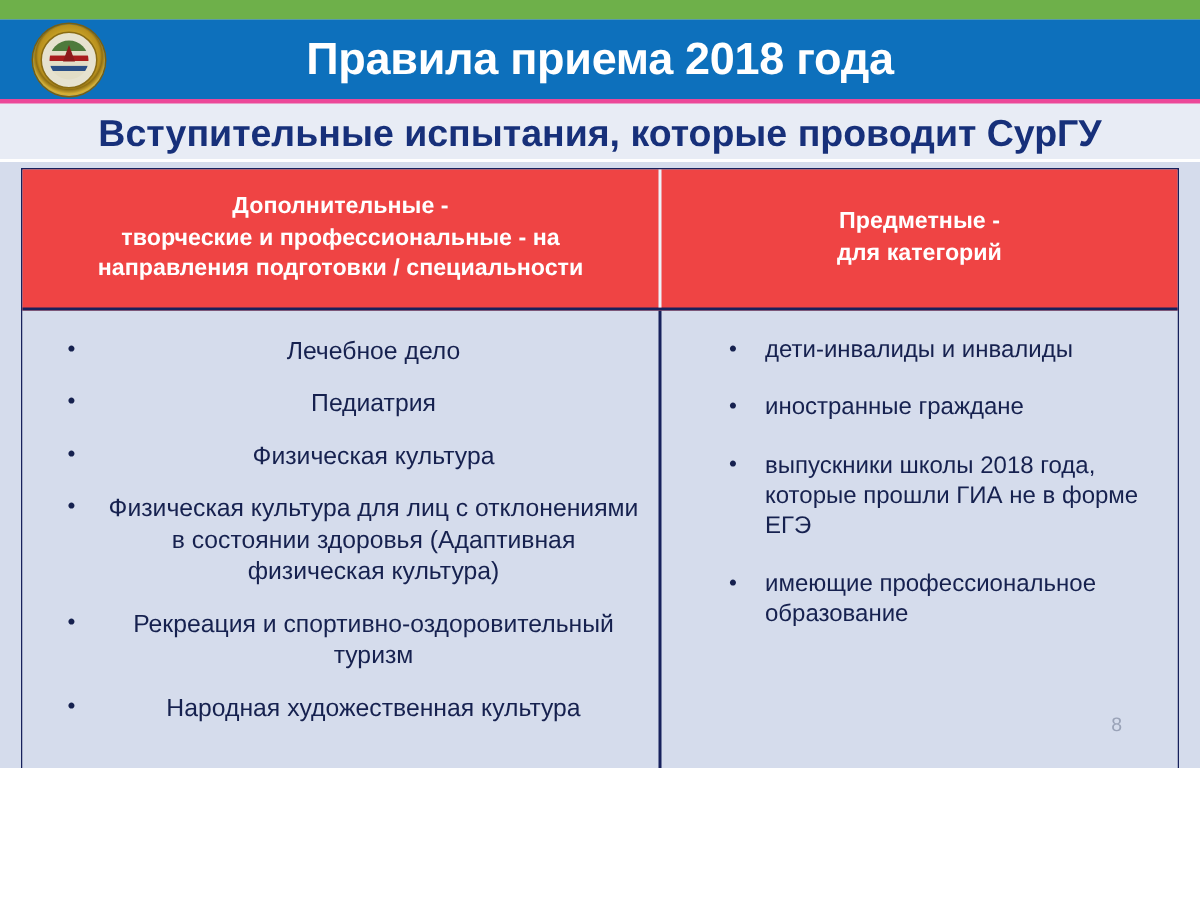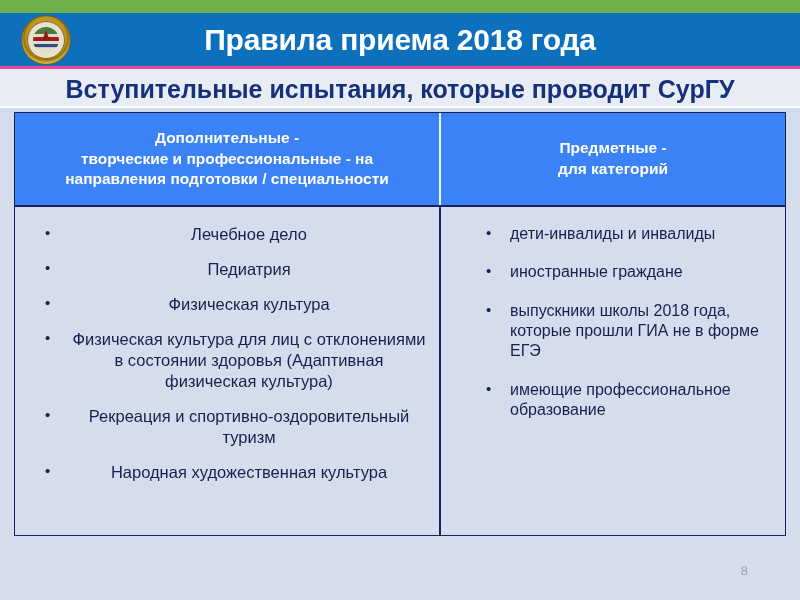--- a/index.html
+++ b/index.html
@@ -10,21 +10,21 @@
   body {
     width: 800px;
     height: 600px;
     overflow: hidden;
     font-family: "Liberation Sans", sans-serif;
   }
 
   #slide {
     position: relative;
     width: 800px;
-    height: 600px;
+    height: 512px;
     background: #d5dcec;
     overflow: hidden;
   }
 
   
   .green-stripe {
     position: absolute;
     left: 0; top: 0;
     width: 800px; height: 13px;
     background: #6eb04a;
@@ -122,21 +122,21 @@
     width: 772px;
     height: 424px;
     border: 1px solid #17215c;
     box-sizing: border-box;
     background: #d5dcec;
   }
   .table-header {
     position: relative;
     display: flex;
     height: 94px;
-    background: #3b82f6;
+    background: #ef4444;
     border-bottom: 2px solid #17215c;
     box-sizing: border-box;
   }
   .th {
     display: flex;
     align-items: center;
     justify-content: center;
     box-sizing: border-box;
     text-align: center;
     color: #ffffff;

